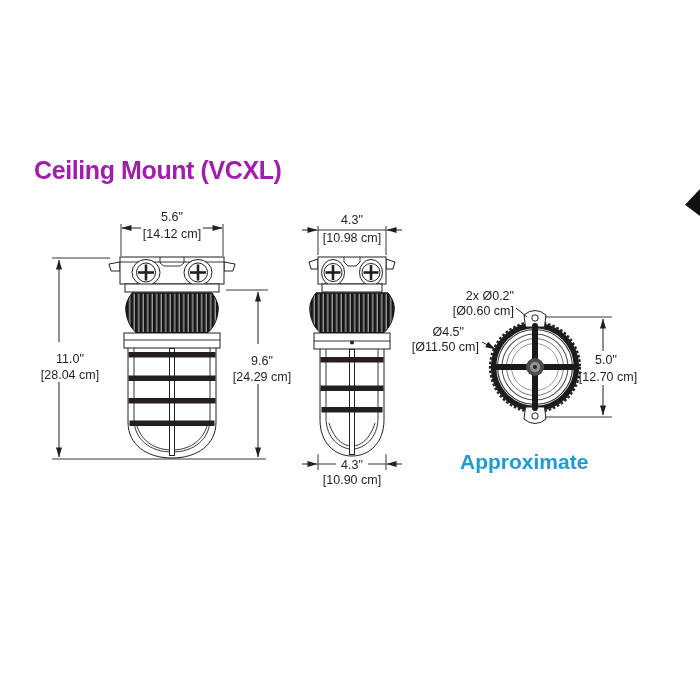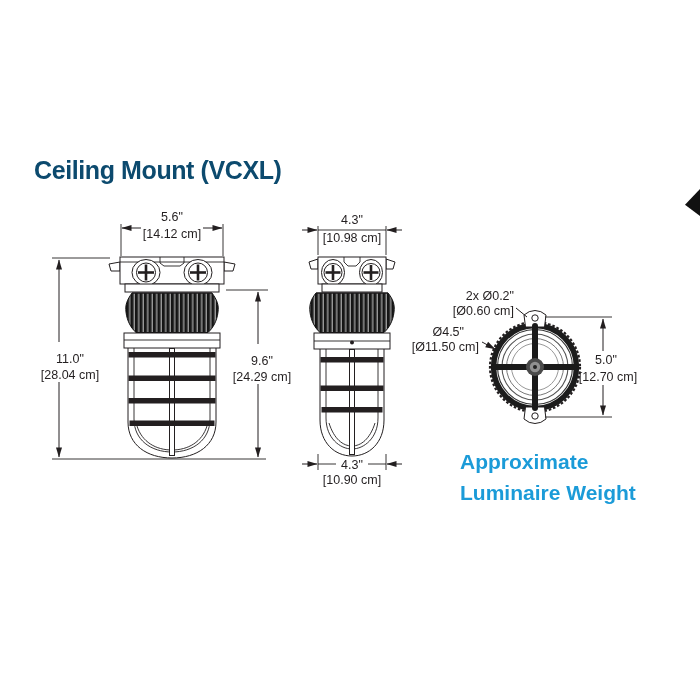--- a/index.html
+++ b/index.html
@@ -2,21 +2,21 @@
 <html><head>
 <meta charset="utf-8">
 <style>
   html,body{margin:0;padding:0;}
   body{
     width:700px;height:700px;position:relative;background:#ffffff;
     font-family:"Liberation Sans", sans-serif;color:#231F20;overflow:hidden;
   }
   .page-title{
     position:absolute;left:34px;top:156px;
-    font-size:25px;font-weight:bold;letter-spacing:-0.4px;color:#0c4a6e;
+    font-size:25px;font-weight:bold;letter-spacing:-0.4px;color:#a21caf;
   }
   .weight-block{position:absolute;left:460px;top:446px;width:240px;}
   .weight-heading{
     color:#1B9BD8;font-weight:bold;font-size:21px;line-height:31px;
   }
   .weight-value{
     color:#231F20;font-size:21px;margin-top:9px;white-space:nowrap;
   }
   .edge-mark{
     position:absolute;right:0;top:189px;width:15px;height:27px;background:#111;
@@ -214,14 +214,13 @@
     <line class="thin" x1="545" y1="417" x2="612" y2="417"></line>
     <line class="ln" x1="603" y1="351" x2="603" y2="319" marker-end="url(#ah)"></line>
     <line class="ln" x1="603" y1="385" x2="603" y2="415" marker-end="url(#ah)"></line>
     <text x="606" y="364" text-anchor="middle">5.0"</text>
     <text x="608" y="381" text-anchor="middle">[12.70 cm]</text>
   </g>
 </svg>
 
 <div class="weight-block">
   <div class="weight-heading">Approximate</div>
-  <div class="weight-heading">Luminaire Weight</div>
 </div>
 
 </body></html>

